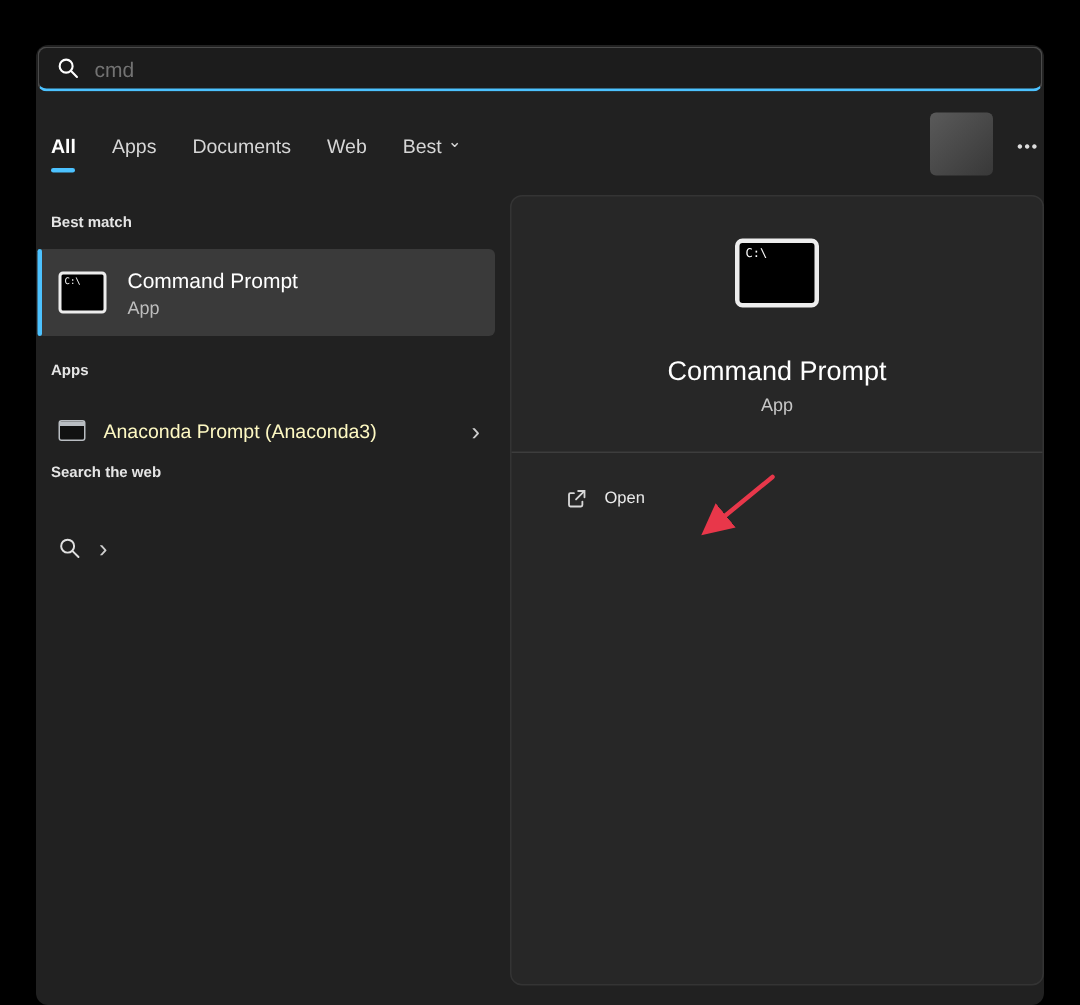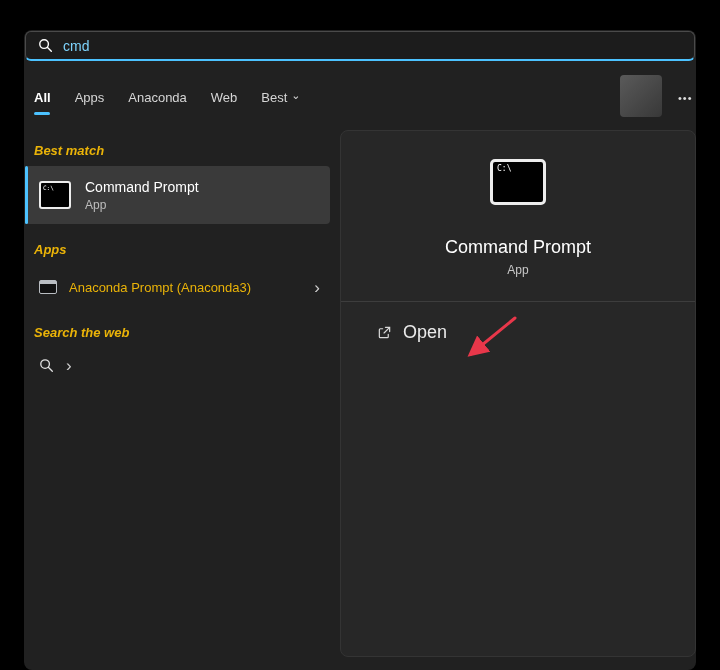--- a/index.html
+++ b/index.html
@@ -5,75 +5,75 @@
   * { margin:0; padding:0; box-sizing:border-box; }
   html,body { width:720px; height:670px; background:#000; overflow:hidden;
     font-family:"Liberation Sans", sans-serif; -webkit-font-smoothing:antialiased; }
   .flyout { position:absolute; left:24px; top:30px; width:672px; height:640px;
     background:#212121; border-radius:8px; }
 
   
   .searchbar { position:absolute; left:1px; top:1px; width:670px; height:30px;
     background:#1c1c1c; border:1px solid #4a4a4a; border-bottom:2px solid #4cc2ff;
     border-radius:6px; display:flex; align-items:center; padding-left:12px; gap:10px; }
-  .searchbar .q { color:#7dd3fc; font-size:14px; }
+  .searchbar .q { color:#737373; font-size:14px; }
   .icon-svg { display:block; }
 
   
   .tabs { position:absolute; left:10px; top:56px; display:flex; gap:24px; align-items:center; }
   .tab { position:relative; color:#d6d6d6; font-size:13px; padding:4px 0 10px 0; cursor:default;
     display:flex; gap:4px; }
   .tab.active { color:#fff; font-weight:bold; }
   .tab.active::after { content:""; position:absolute; left:50%; transform:translateX(-50%);
     bottom:0; width:16px; height:3px; border-radius:2px; background:#4cc2ff; }
   .tab .chev { font-size:11px; color:#d6d6d6; line-height:1; }
 
   .avatar { position:absolute; left:596px; top:45px; width:42px; height:42px; border-radius:4px;
     background:linear-gradient(135deg,#5a5a5a,#383838); }
   .dots { position:absolute; left:648px; top:58px; color:#dddddd; font-size:11px;
     letter-spacing:1px; padding:4px 6px; border-radius:4px; }
 
   
-  .sec-heading { position:absolute; color:#eab308; font-size:13px; font-weight:bold;font-style:italic; }
+  .sec-heading { position:absolute; color:#e5e5e5; font-size:10px; font-weight:bold; }
   .best-item { position:absolute; left:1px; top:136px; width:305px; height:58px;
     background:#3a3a3a; border-radius:4px; display:flex; align-items:center; padding-left:14px; gap:14px; }
   .best-item .accent { position:absolute; left:0; top:0; bottom:0; width:3px;
     background:#4cc2ff; border-radius:2px; }
   .cmd-icon { background:#000; border:2px solid #ededed; border-radius:3px; position:relative; }
   .cmd-icon .cl { position:absolute; left:2px; top:1px; color:#fff;
     font-family:"DejaVu Sans Mono", monospace; }
   .cmd-icon.sm { width:32px; height:28px; }
   .cmd-icon.sm .cl { font-size:6px; }
   .cmd-icon.lg { width:56px; height:46px; border-width:3px; border-radius:5px; }
   .cmd-icon.lg .cl { font-size:8px; left:4px; top:2px; }
   .bm-text .t { color:#fff; font-size:14px; }
   .bm-text .s { color:#bdbdbd; font-size:12px; margin-top:3px; }
 
   .row-item { position:absolute; left:1px; width:305px; height:38px; border-radius:4px;
     display:flex; align-items:center; padding:0 10px 0 14px; gap:12px; }
-  .row-item .label { color:#eab308; font-size:13px; flex:1; }
+  .row-item .label { color:#fef9c3; font-size:13px; flex:1; }
   .row-item .chevR { color:#cfcfcf; font-size:17px; line-height:1; }
   .ana-icon { width:18px; height:14px; background:#111; border:1px solid #b9bdc2;
     border-radius:2px; position:relative; }
   .ana-icon::before { content:""; position:absolute; left:0; right:0; top:0; height:3px;
     background:#b9bdc2; }
 
   
   .preview { position:absolute; left:316px; top:100px; width:356px; height:527px;
     background:#272727; border:1px solid #343434; border-radius:8px; }
   .preview .big-icon-wrap { position:absolute; left:50%; transform:translateX(-50%); top:28px; }
   .preview .p-title { position:absolute; left:0; right:0; top:106px; text-align:center;
     color:#fff; font-size:18px; }
   .preview .p-sub { position:absolute; left:0; right:0; top:132px; text-align:center;
     color:#c7c7c7; font-size:12px; }
   .preview .divider { position:absolute; left:0; right:0; top:170px; height:1px; background:#3d3d3d; }
   .actions { position:absolute; left:0; right:0; top:186px; }
   .action-row { height:30px; display:flex; align-items:center; gap:11px; padding-left:36px;
     border-radius:4px; }
-  .action-row .label { color:#eaeaea; font-size:18px; }
+  .action-row .label { color:#eaeaea; font-size:11px; }
 
   .arrow-overlay { position:absolute; left:445px; top:312px; width:80px; height:56px;
     pointer-events:none; }
 </style>
 </head>
 <body>
 
 <div class="flyout">
 
   <div class="searchbar">
@@ -87,21 +87,21 @@
   </div>
 
   <div class="tabs">
     <div class="tab active">
       <span>All</span>
     </div>
     <div class="tab">
       <span>Apps</span>
     </div>
     <div class="tab">
-      <span>Anaconda</span>
+      <span>Documents</span>
     </div>
     <div class="tab">
       <span>Web</span>
     </div>
     <div class="tab">
       <span>Best</span>
       <span class="chev">⌄</span>
     </div>
   </div>
 
@@ -122,21 +122,21 @@
   </div>
 
   <div class="sec-heading" style="left:10px; top:212px;">Apps</div>
 
   <div class="row-item" style="top:238px;">
     <span class="ana-icon"></span>
     <span class="label">Anaconda Prompt (Anaconda3)</span>
     <span class="chevR">›</span>
   </div>
 
-  <div class="sec-heading" style="left:10px; top:295px;">Search the web</div>
+  <div class="sec-heading" style="left:10px; top:280px;">Search the web</div>
 
   <div class="row-item" style="top:316px;">
     <span>
       <svg class="icon-svg" width="15" height="15" viewBox="0 0 16 16">
         <circle cx="6.5" cy="6.5" r="4.6" fill="none" stroke="#e0e0e0" stroke-width="1.4"></circle>
         <line x1="10.2" y1="10.2" x2="14.2" y2="14.2" stroke="#e0e0e0" stroke-width="1.4" stroke-linecap="round"></line>
       </svg>
     </span>
     <span class="chevR">›</span>
   </div>

